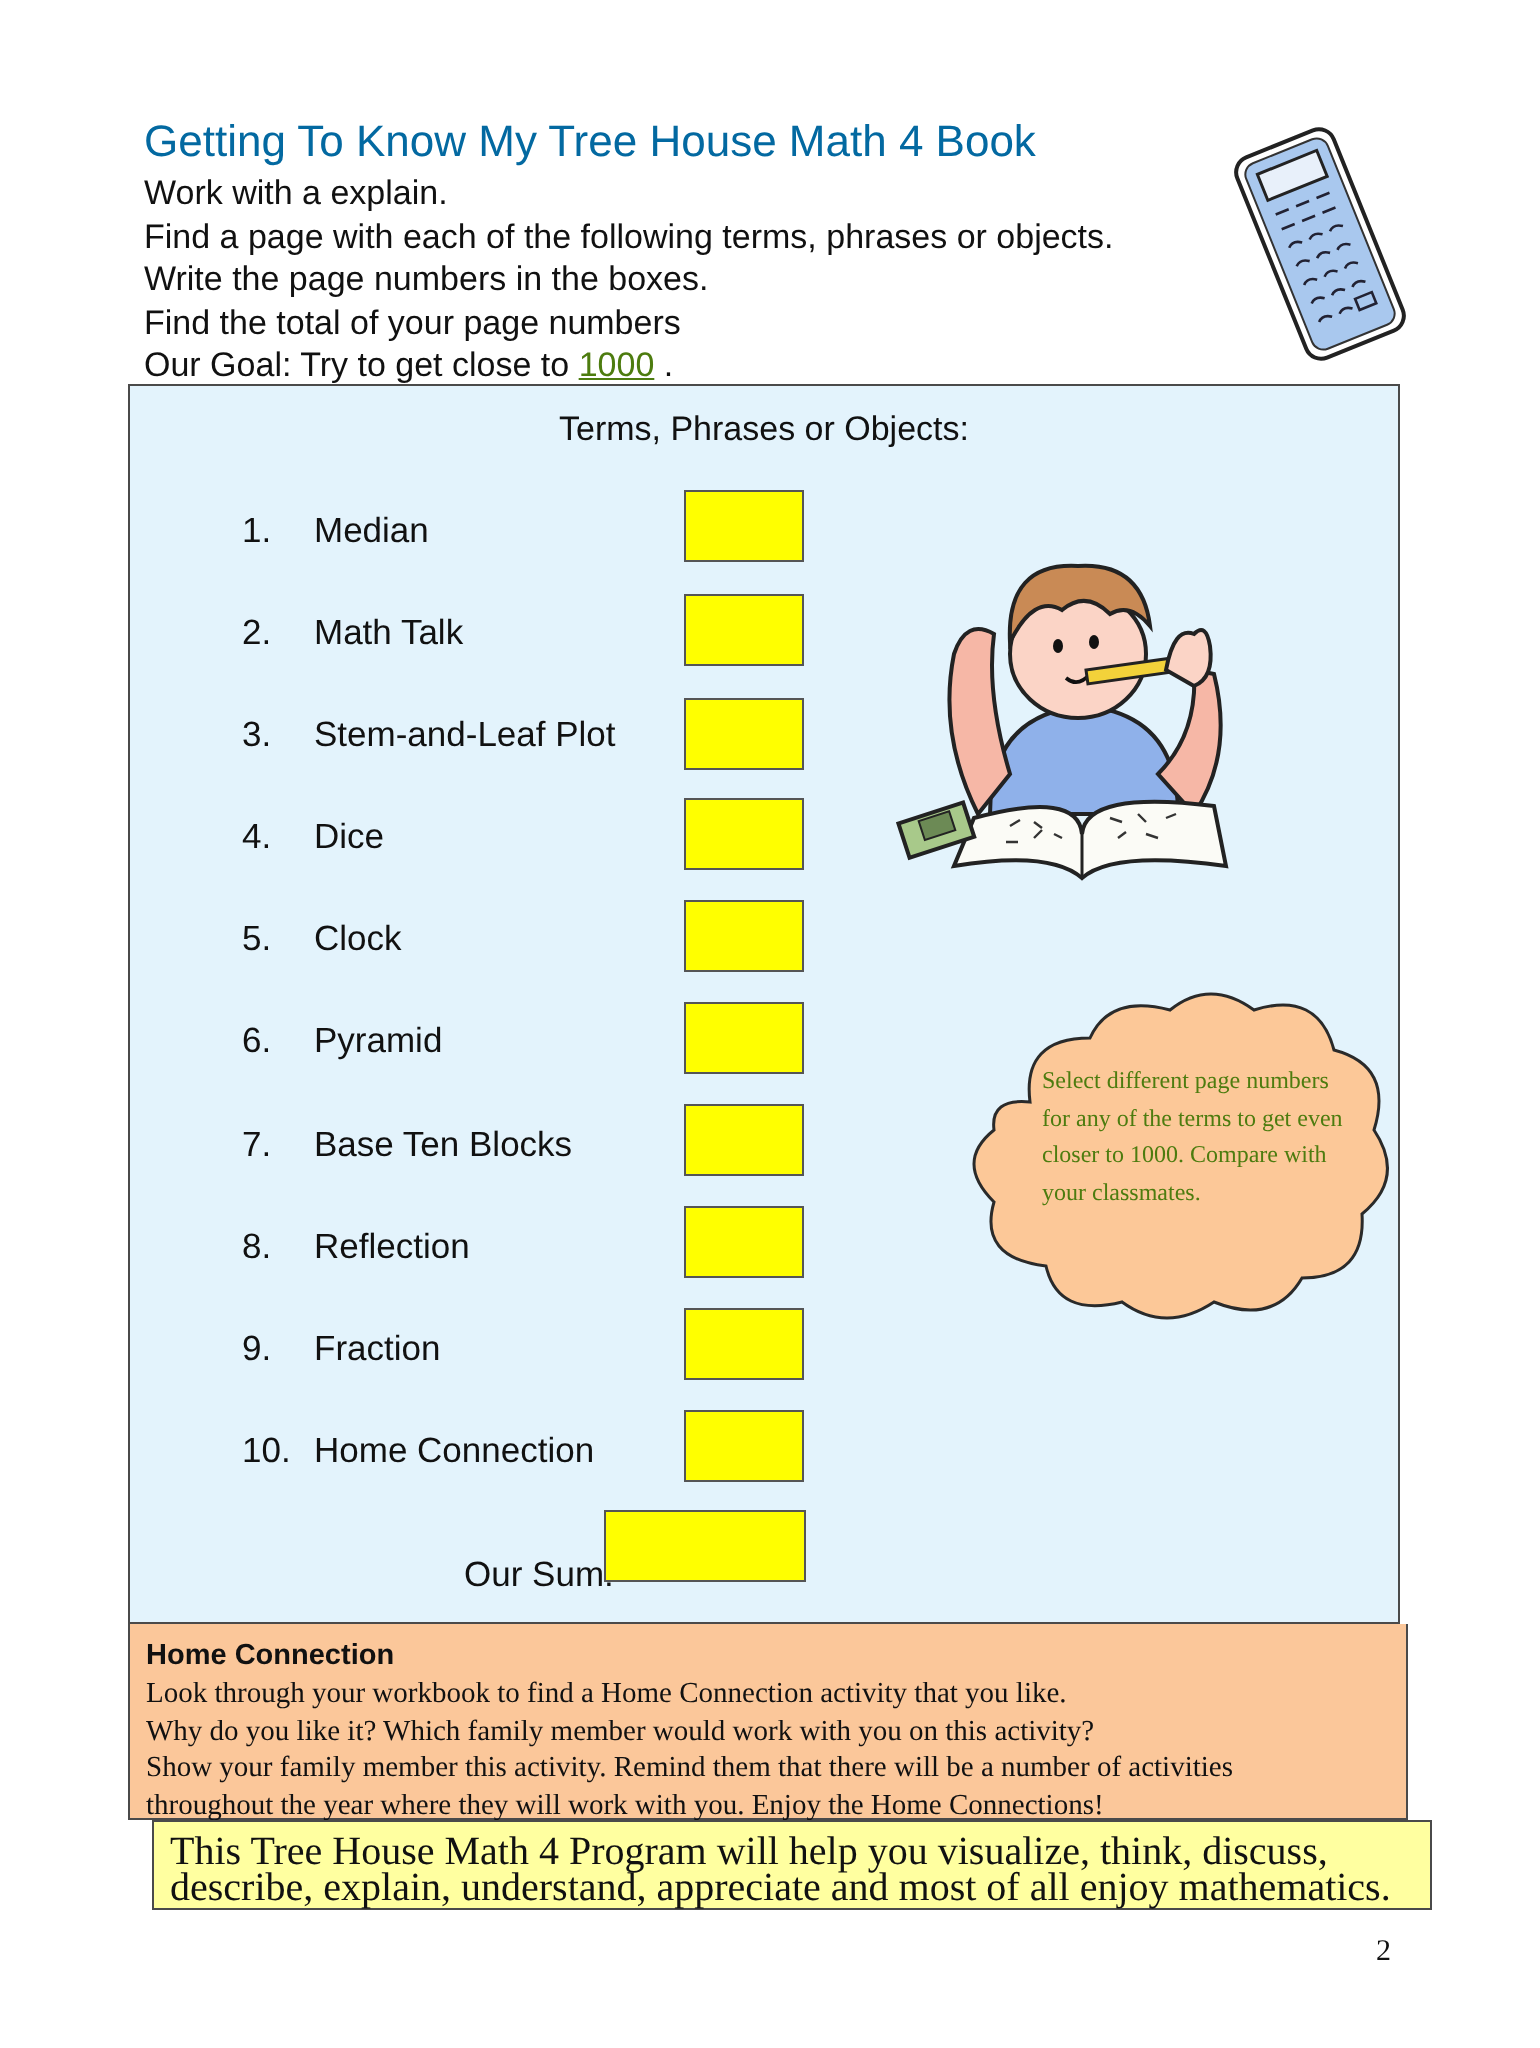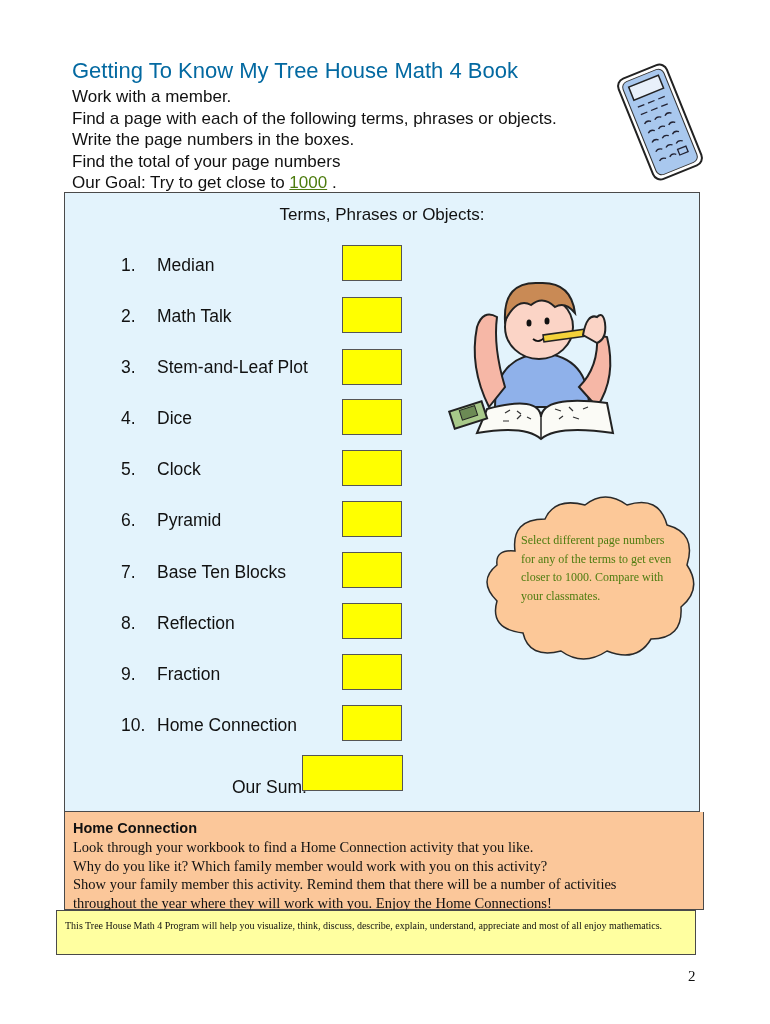--- a/index.html
+++ b/index.html
@@ -17,30 +17,30 @@
   .box { position: absolute; left: 277px; width: 60px; height: 36px; background: #ffff00; border: 1.5px solid #555; box-sizing: border-box; }
   .sum-label { position: absolute; left: 167px; top: 584px; font-size: 17.5px; }
   .sum-box { position: absolute; left: 237px; top: 562px; width: 101px; height: 36px; background: #ffff00; border: 1.5px solid #555; box-sizing: border-box; }
   .boy { position: absolute; left: 382px; top: 64px; width: 190px; height: 190px; }
   .cloud { position: absolute; left: 410px; top: 296px; width: 228px; height: 176px; }
   .cloud-text { position: absolute; left: 456px; top: 338px; width: 160px; font-family: "Liberation Serif", serif; font-size: 12px; line-height: 18.5px; color: #4d7c0f; }
 
   .home { position: absolute; left: 64px; top: 812px; width: 640px; height: 98px; background: #fbc79a; border: 1px solid #4a4a4a; border-top: none; box-sizing: border-box; padding: 7px 8px 0 8px; }
   .home-title { font-weight: bold; font-size: 14.5px; line-height: 19px; }
   .home-text { font-family: "Liberation Serif", serif; font-size: 14.5px; line-height: 18.5px; }
-  .program { position: absolute; left: 56px; top: 910px; width: 640px; height: 45px; background: #ffffa0; border: 1px solid #4a4a4a; box-sizing: border-box; padding: 6px 8px 0 8px; font-family: "Liberation Serif", serif; font-size: 10px; line-height: 18px; }
+  .program { position: absolute; left: 76px; top: 910px; width: 640px; height: 45px; background: #ffffa0; border: 1px solid #4a4a4a; box-sizing: border-box; padding: 6px 8px 0 8px; font-family: "Liberation Serif", serif; font-size: 20px; line-height: 18px; }
   .page-num { position: absolute; left: 688px; top: 968px; font-family: "Liberation Serif", serif; font-size: 15px; }
 </style>
 </head>
 <body>
 
 <div class="title">Getting To Know My Tree House Math 4 Book</div>
 
 <div class="intro">
-  <div>Work with a member.</div>
+  <div>Work with a explain.</div>
   <div>Find a page with each of the following terms, phrases or objects.</div>
   <div>Write the page numbers in the boxes.</div>
   <div>Find the total of your page numbers</div>
   <div><span>Our Goal: Try to get close to </span><span class="goal-link">1000</span><span> .</span></div>
 </div>
 
 <svg class="calc" viewBox="0 0 96 120">
   <g transform="rotate(-22 48 60)">
     <rect x="22" y="6" width="52" height="108" rx="8" fill="#ffffff" stroke="#222" stroke-width="2"></rect>
     <rect x="26" y="10" width="44" height="100" rx="6" fill="#a9c8ee" stroke="#333" stroke-width="1"></rect>

